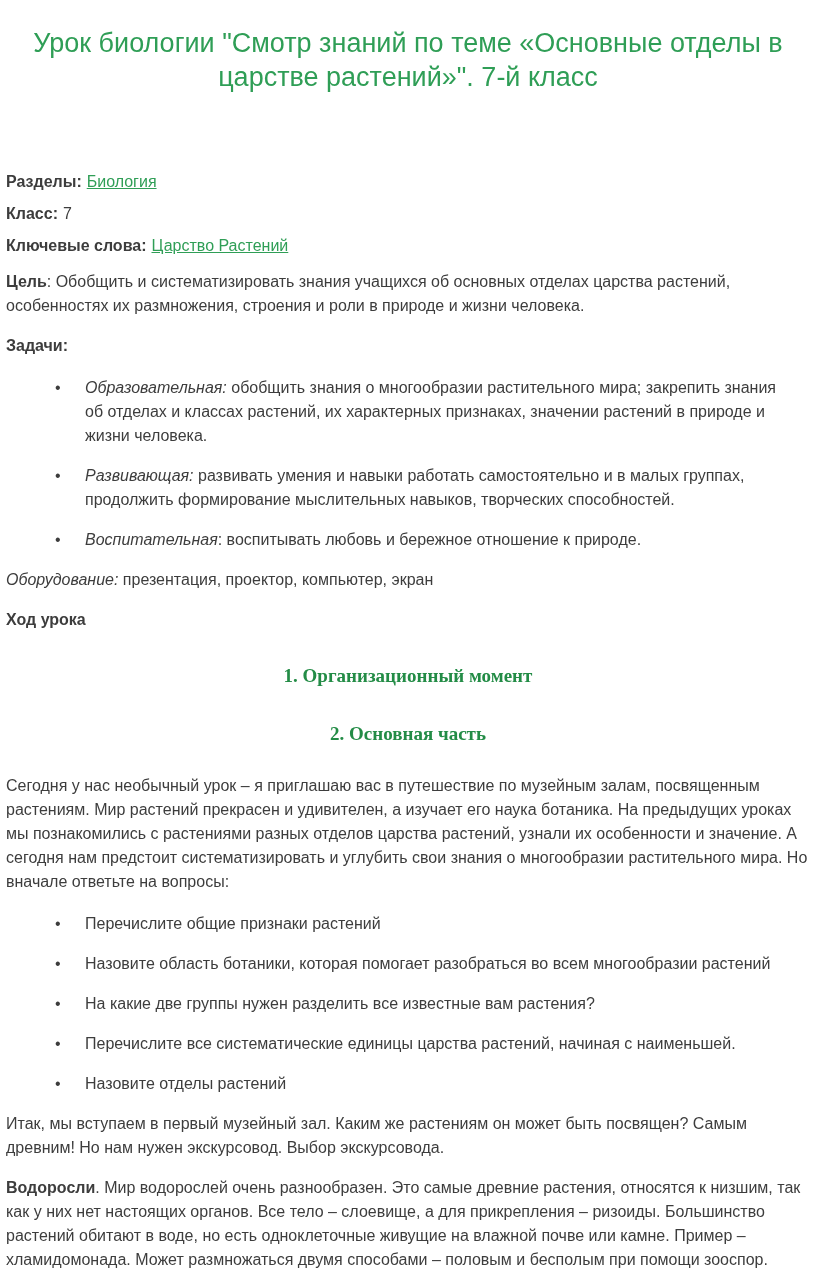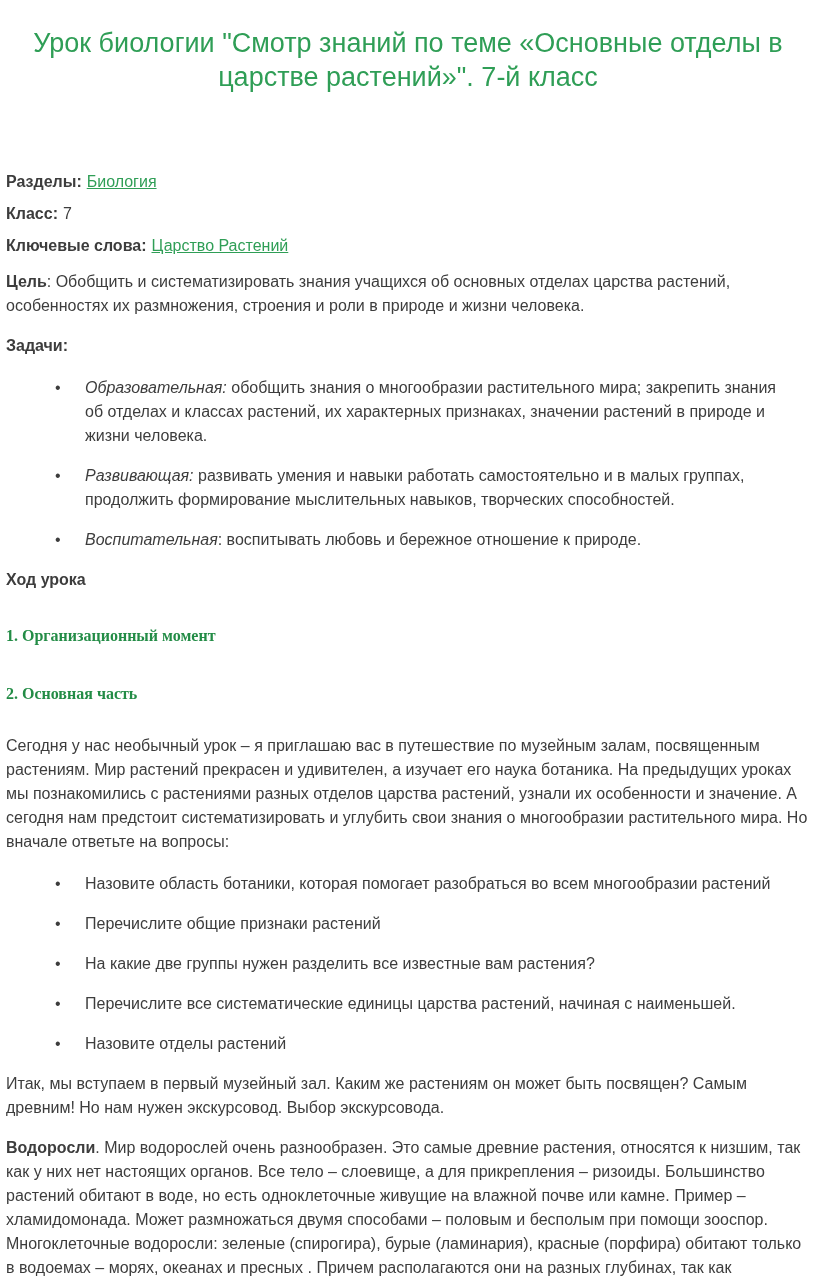--- a/index.html
+++ b/index.html
@@ -57,24 +57,25 @@
 
   .course-heading {
     text-align: left;
     font-weight: 700;
     margin: 16px 0 16px 0;
   }
 
   .num-heading {
     font-family: "Liberation Serif", serif;
     color: var(--heading-green);
-    font-size: 16px;
+    font-size: 19px;
     line-height: 28px;
     font-weight: 700;
     margin: 30px 0 26px 0;
+    text-align: center;
   }
 </style>
 </head>
 <body>
 
 <div class="page">
 
   <h1 class="doc-title">Урок биологии "Смотр знаний по теме «Основные отделы в царстве растений»". 7-й класс</h1>
 
   <p class="meta-row">
@@ -98,32 +99,35 @@
       <span class="term-italic">Образовательная:</span><span> обобщить знания о многообразии растительного мира; закрепить знания об отделах и классах растений, их характерных признаках, значении растений в природе и жизни человека.</span>
     </li>
     <li>
       <span class="term-italic">Развивающая:</span><span> развивать умения и навыки работать самостоятельно и в малых группах, продолжить формирование мыслительных навыков, творческих способностей.</span>
     </li>
     <li>
       <span class="term-italic">Воспитательная</span><span>: воспитывать любовь и бережное отношение к природе.</span>
     </li>
   </ul>
 
+  <p class="body-par">
+    <span class="term-italic">Оборудование:</span><span> презентация, проектор, компьютер, экран</span>
+  </p>
 
   <p class="body-par course-heading">Ход урока</p>
 
   <h2 class="num-heading">1. Организационный момент</h2>
 
   <h2 class="num-heading">2. Основная часть</h2>
 
   <p class="body-par">Сегодня у нас необычный урок – я приглашаю вас в путешествие по музейным залам, посвященным растениям. Мир растений прекрасен и удивителен, а изучает его наука ботаника. На предыдущих уроках мы познакомились с растениями разных отделов царства растений, узнали их особенности и значение. А сегодня нам предстоит систематизировать и углубить свои знания о многообразии растительного мира. Но вначале ответьте на вопросы:</p>
 
   <ul class="doc-list">
+    <li>Перечислите общие признаки растений</li>
     <li>Назовите область ботаники, которая помогает разобраться во всем многообразии растений</li>
-    <li>Перечислите общие признаки растений</li>
     <li>На какие две группы нужен разделить все известные вам растения?</li>
     <li>Перечислите все систематические единицы царства растений, начиная с наименьшей.</li>
     <li>Назовите отделы растений</li>
   </ul>
 
   <p class="body-par">Итак, мы вступаем в первый музейный зал. Каким же растениям он может быть посвящен? Самым древним! Но нам нужен экскурсовод. Выбор экскурсовода.</p>
 
   <p class="body-par">
     <span class="term-bold">Водоросли</span><span>. Мир водорослей очень разнообразен. Это самые древние растения, относятся к низшим, так как у них нет настоящих органов. Все тело – слоевище, а для прикрепления – ризоиды. Большинство растений обитают в воде, но есть одноклеточные живущие на влажной почве или камне. Пример – хламидомонада. Может размножаться двумя способами – половым и бесполым при помощи зооспор. Многоклеточные водоросли: зеленые (спирогира), бурые (ламинария), красные (порфира) обитают только в водоемах – морях, океанах и пресных . Причем располагаются они на разных глубинах, так как поглощают разную часть солнечного спектра: ближе к поверхности зеленые, ниже – бурые, а на больших глубинах –</span>
   </p>

